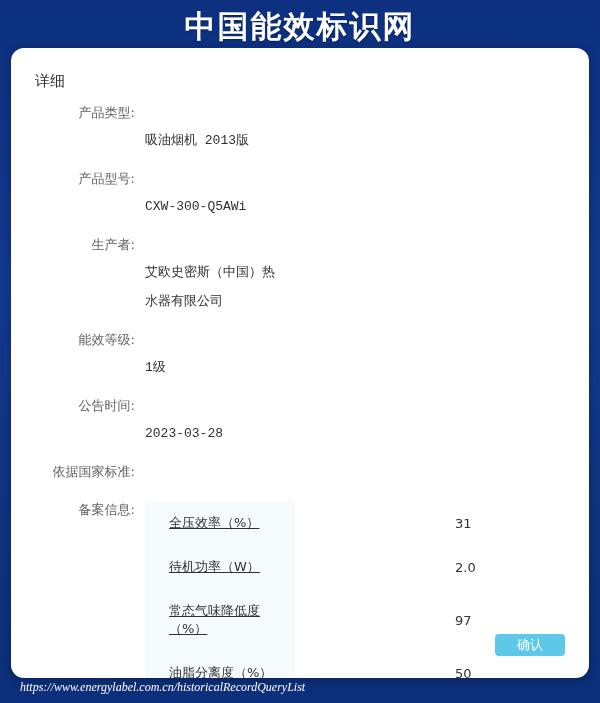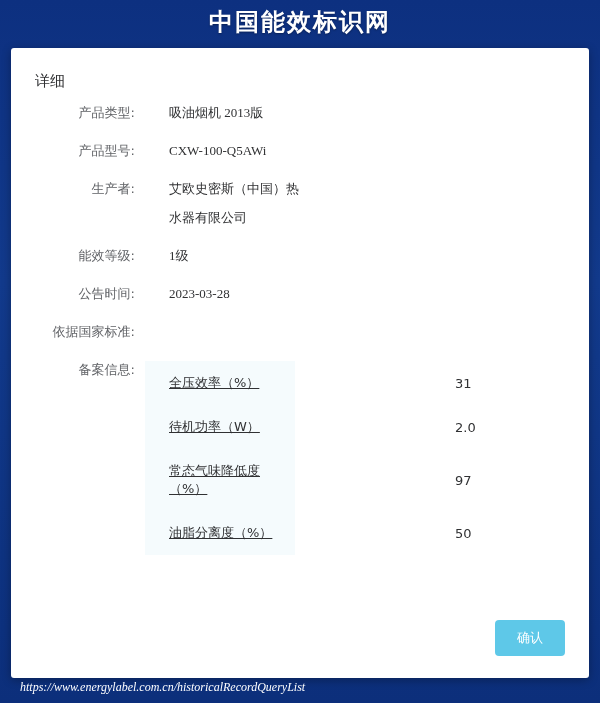--- a/index.html
+++ b/index.html
@@ -19,34 +19,34 @@
     inset: 0;
     background: linear-gradient(180deg, #0d3080 0%, #123a8c 40%, #0c2f7b 100%);
   }
   .site-title {
     position: absolute;
     top: 6px;
     left: 0;
     width: 600px;
     text-align: center;
     font-family: "DejaVu Sans", sans-serif;
-    font-size: 24px;
+    font-size: 31px;
     font-weight: bold;
     color: #ffffff;
     letter-spacing: 2px;
     text-shadow: 0 1px 2px rgba(0,0,0,0.35);
   }
   .dialog {
     position: absolute;
     left: 11px;
     top: 48px;
     width: 578px;
     height: 630px;
     background: #ffffff;
-    border-radius: 3px;
+    border-radius: 13px;
     box-shadow: 0 2px 10px rgba(0,0,0,0.3);
     overflow: hidden;
   }
   .dialog-title {
     position: absolute;
     left: 24px;
     top: 24px;
     font-size: 15px;
     color: #303133;
     font-family: "DejaVu Sans", sans-serif;
@@ -54,38 +54,38 @@
   .form {
     position: absolute;
     left: 0;
     top: 56px;
     width: 578px;
   }
   .row {
     display: flex;
     align-items: flex-start;
     margin-bottom: 20px;
-    gap: 24px;
   }
   .row-label {
     width: 124px;
     text-align: right;
     padding-right: 10px;
     font-size: 13px;
     color: #606266;
     font-family: "DejaVu Sans", sans-serif;
     line-height: 18px;
     flex: none;
   }
   .row-value {
     font-size: 13px;
     color: #303133;
-    font-family: Liberation Serif, serif;
+    font-family: Liberation Mono, monospace;
     line-height: 18px;
     max-width: 330px;
+    margin-top: 28px;
   }
   .row-value .line2 {
     display: block;
     margin-top: 11px;
   }
   .row-value.wrap {
     width: 190px;
   }
   .record-row {
     display: flex;
@@ -118,21 +118,21 @@
     position: absolute;
     right: 24px;
     bottom: 22px;
   }
   .confirm-btn {
     background: #5ec8e8;
     border: none;
     color: #ffffff;
     font-size: 13px;
     font-family: "DejaVu Sans", sans-serif;
-    padding: 9px 22px;
+    padding: 2px 22px;
     border-radius: 4px;
     cursor: pointer;
   }
   .status-url {
     position: absolute;
     left: 20px;
     bottom: 8px;
     font-family: "Liberation Serif", serif;
     font-style: italic;
     font-size: 12px;
@@ -152,21 +152,21 @@
 
   <div class="form">
 
     <div class="row">
       <div class="row-label">产品类型:</div>
       <div class="row-value">吸油烟机 2013版</div>
     </div>
 
     <div class="row">
       <div class="row-label">产品型号:</div>
-      <div class="row-value">CXW-100-Q5AWi</div>
+      <div class="row-value">CXW-300-Q5AWi</div>
     </div>
 
     <div class="row">
       <div class="row-label">生产者:</div>
       <div class="row-value wrap">
         <span>艾欧史密斯（中国）热</span>
         <span class="line2">水器有限公司</span>
       </div>
     </div>
 

